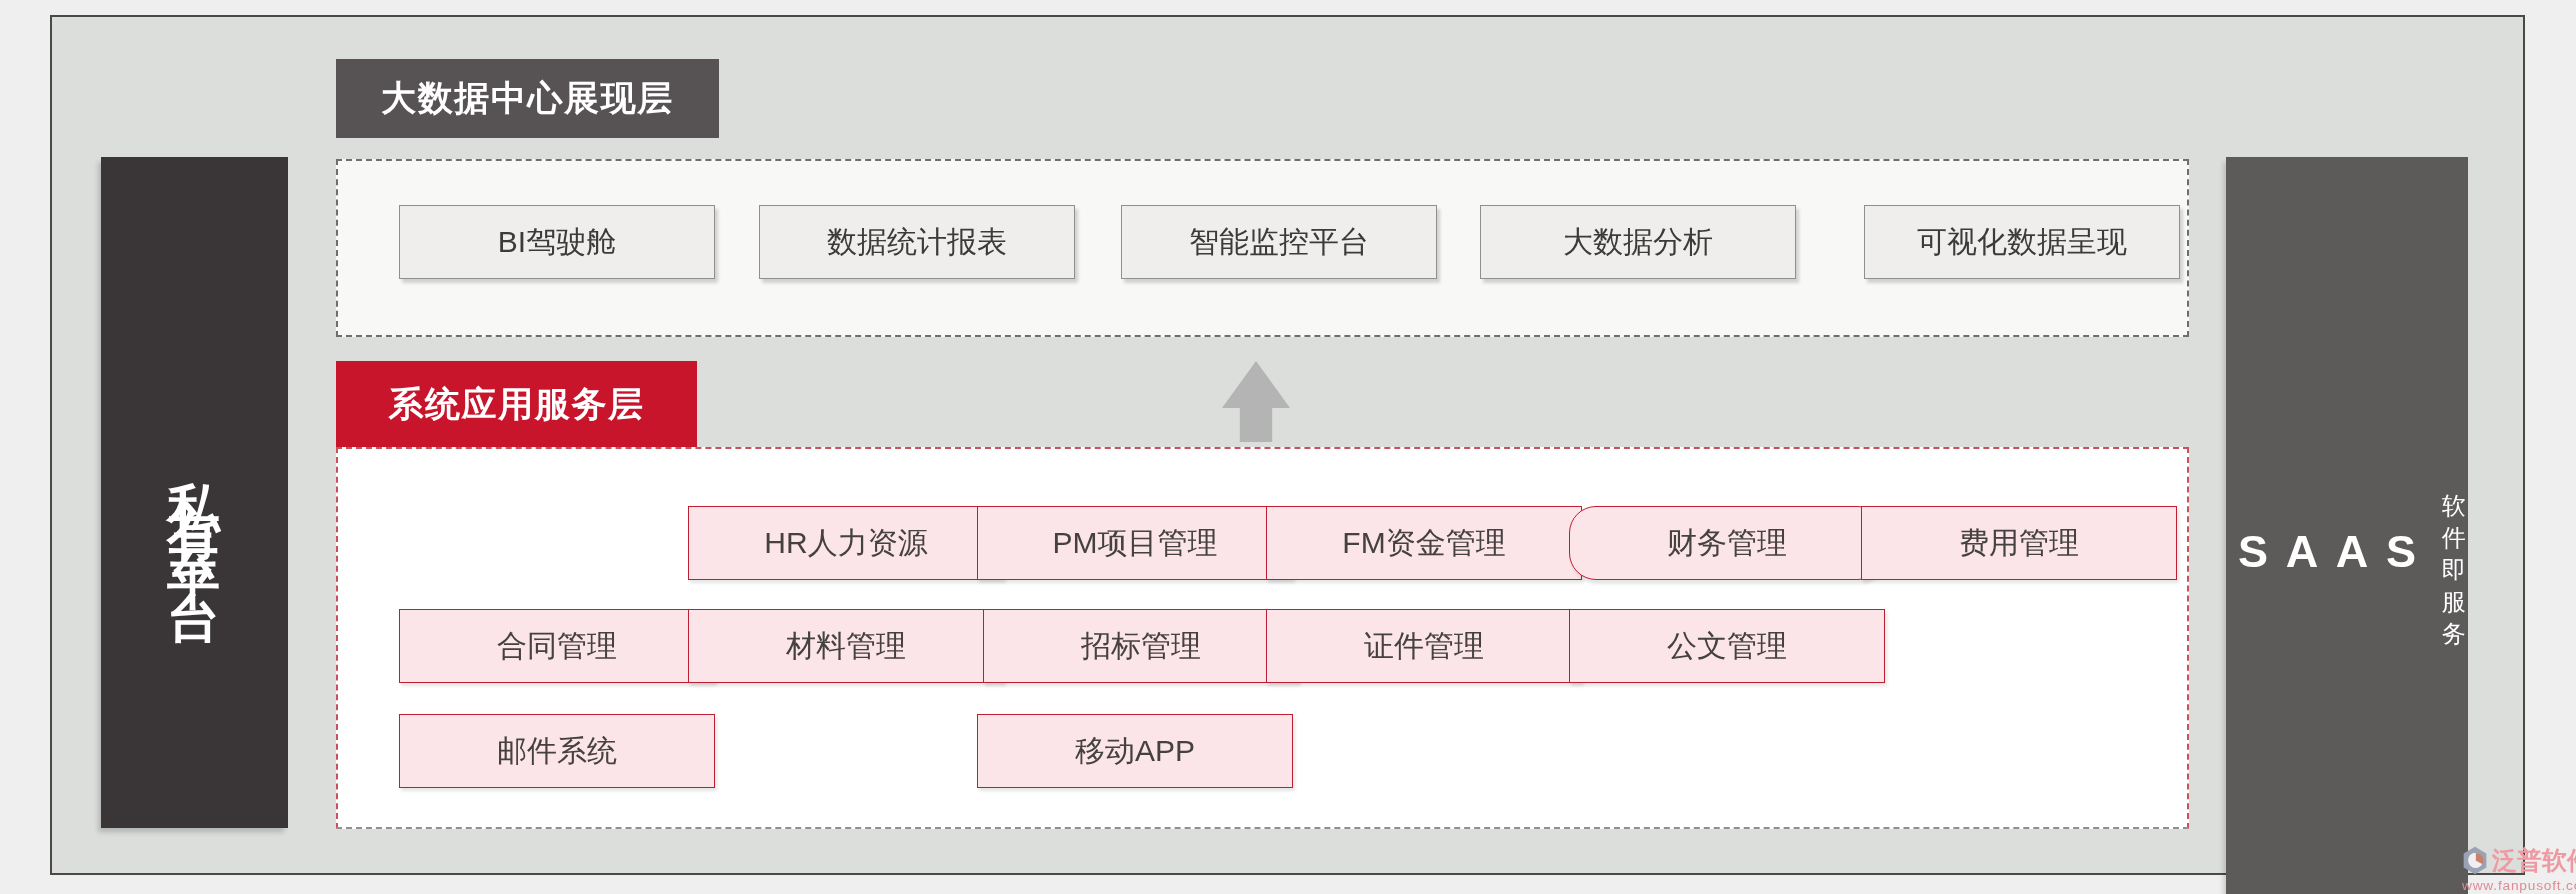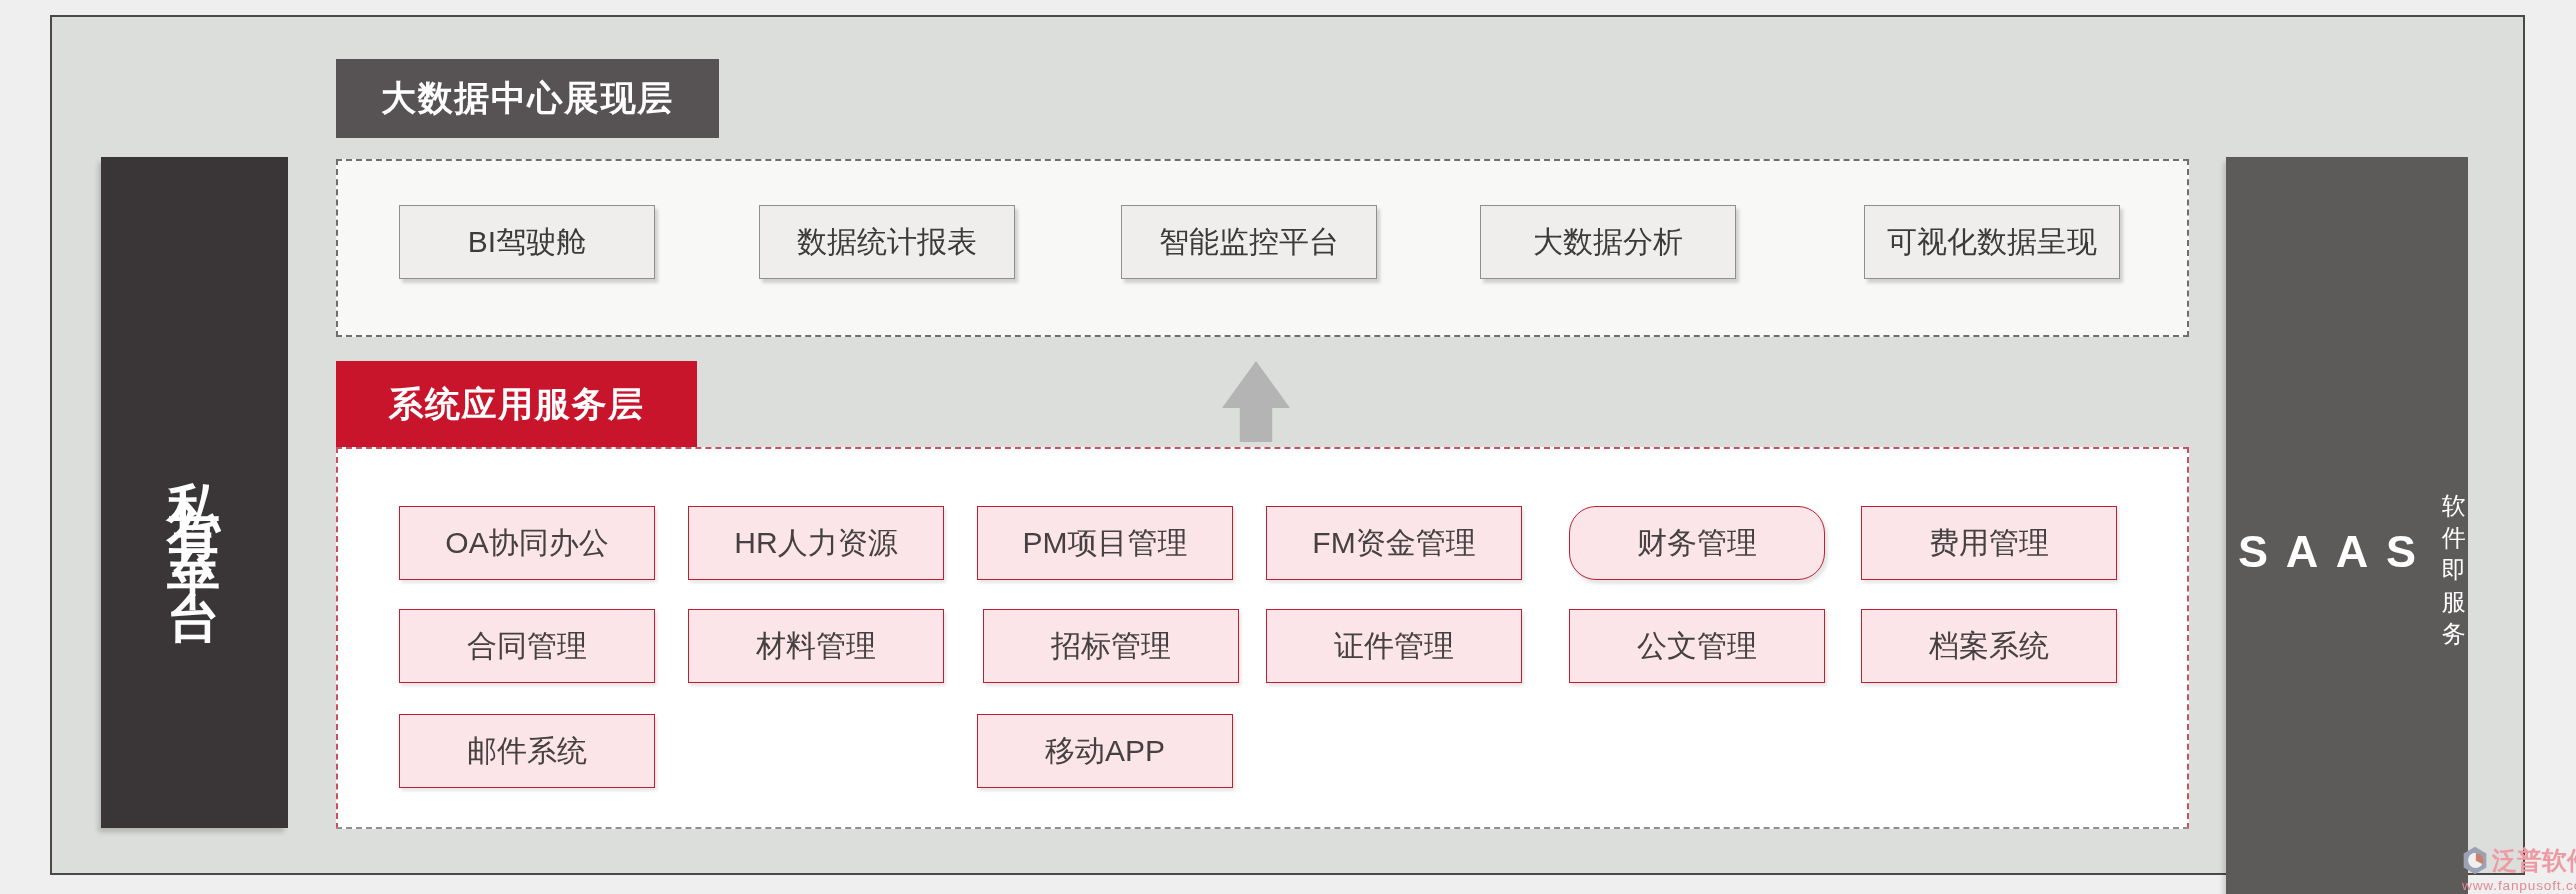--- a/index.html
+++ b/index.html
@@ -29,21 +29,21 @@
   .s-header{left:336px;top:361px;width:361px;height:86px;background:#c8152c;}
   .p-panel{
     position:absolute;left:336px;top:159px;width:1853px;height:178px;
     background:#f8f8f6;border:2.4px dashed #6e6e6e;box-sizing:border-box;
   }
   .s-panel{
     position:absolute;left:336px;top:447px;width:1853px;height:382px;
     background:#ffffff;border:2.4px dashed #c8515e;border-bottom-color:#8f8f8f;box-sizing:border-box;
   }
   .btn{
-    position:absolute;width:256px;height:74px;display:flex;align-items:center;justify-content:center;
+    position:absolute;width:316px;height:74px;display:flex;align-items:center;justify-content:center;
     font-size:30px;color:#3d3a3b;box-sizing:border-box;white-space:nowrap;
   }
   .btn.gray{background:#efeeec;border:1.6px solid #8f8f8f;box-shadow:3.2px 4px 3.2px rgba(0,0,0,0.16);}
   .btn.pink{background:#fbe5e8;border:1.6px solid #c01d32;box-shadow:2.4px 3.2px 3.2px rgba(0,0,0,0.10);color:#454041;}
   .up-arrow{position:absolute;left:1222px;top:361px;width:68px;height:81px;}
   .watermark{position:absolute;left:2462px;top:844px;display:flex;flex-direction:column;}
   .wm-top{display:flex;align-items:center;gap:4px;}
   .wm-brand{color:#ee9aa2;font-weight:bold;font-size:25px;white-space:nowrap;}
   .wm-url{color:#e08b94;font-size:13.7px;letter-spacing:0.8px;margin-top:0.8px;white-space:nowrap;}
 </style>
@@ -76,33 +76,31 @@
 
   <svg class="up-arrow" viewBox="0 0 84 100">
     <path d="M42 0 L84 58 L62 58 L62 100 L22 100 L22 58 L0 58 Z" fill="#b4b4b4"></path>
   </svg>
 
   <div class="layer-header s-header">
     <span>系统应用服务层</span>
   </div>
   <div class="s-panel"></div>
 
-  <div class="btn pink" style="left:399px;top:506px;">OA协同办公</div>
   <div class="btn pink" style="left:688px;top:506px;">HR人力资源</div>
   <div class="btn pink" style="left:977px;top:506px;">PM项目管理</div>
   <div class="btn pink" style="left:1266px;top:506px;">FM资金管理</div>
   <div class="btn pink" style="left:1569px;top:506px;border-radius:27px;">财务管理</div>
   <div class="btn pink" style="left:1861px;top:506px;">费用管理</div>
 
   <div class="btn pink" style="left:399px;top:609px;">合同管理</div>
   <div class="btn pink" style="left:688px;top:609px;">材料管理</div>
   <div class="btn pink" style="left:983px;top:609px;">招标管理</div>
   <div class="btn pink" style="left:1266px;top:609px;">证件管理</div>
   <div class="btn pink" style="left:1569px;top:609px;">公文管理</div>
-  <div class="btn pink" style="left:1861px;top:609px;">档案系统</div>
 
   <div class="btn pink" style="left:399px;top:714px;">邮件系统</div>
   <div class="btn pink" style="left:977px;top:714px;">移动APP</div>
 
   <div class="watermark">
     <div class="wm-top">
       <svg width="26" height="29" viewBox="0 0 40 46">
         <polygon points="20,1 38,12 38,34 20,45 2,34 2,12" fill="#9aa2b3"></polygon>
         <circle cx="21" cy="23" r="12" fill="#efefef"></circle>
         <path d="M21 23 L21 11 A12 12 0 0 1 32 29 Z" fill="#c8806f"></path>

